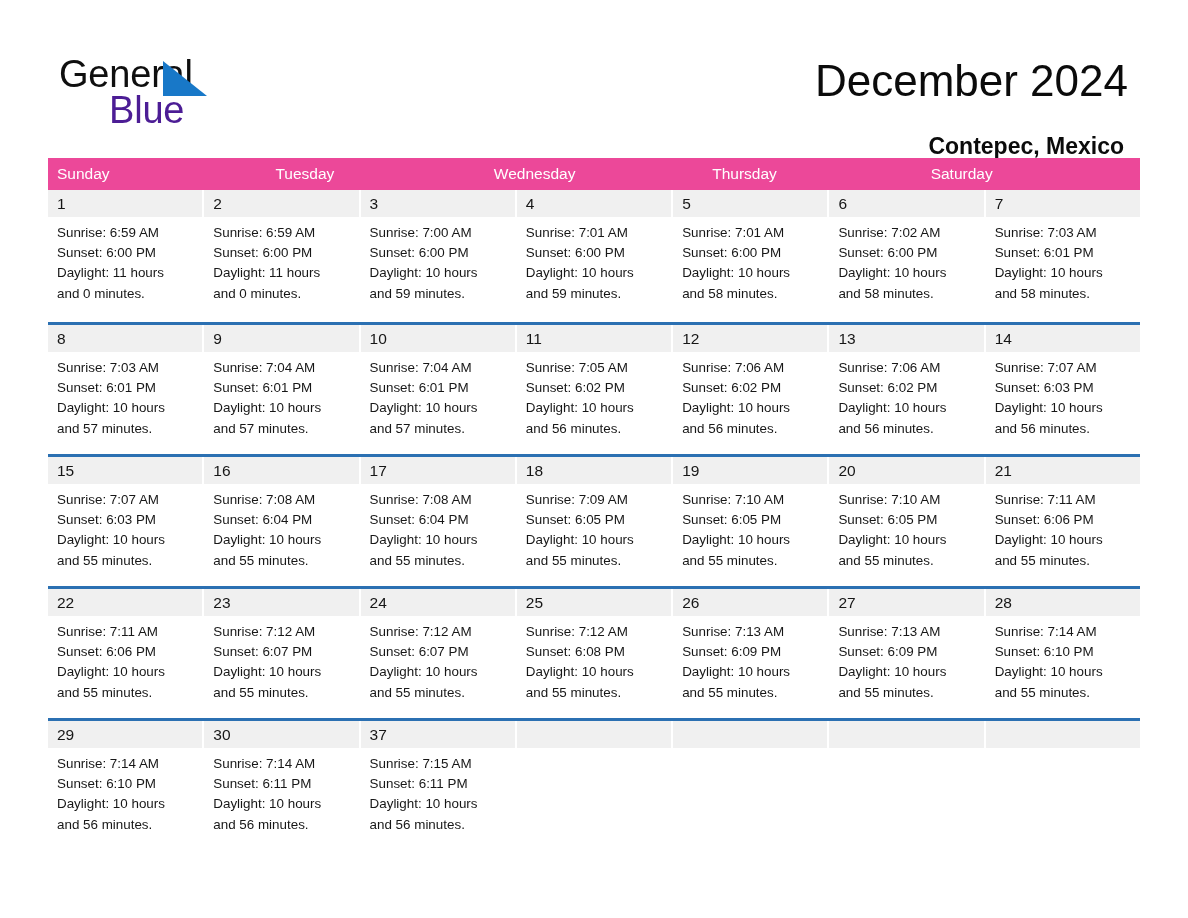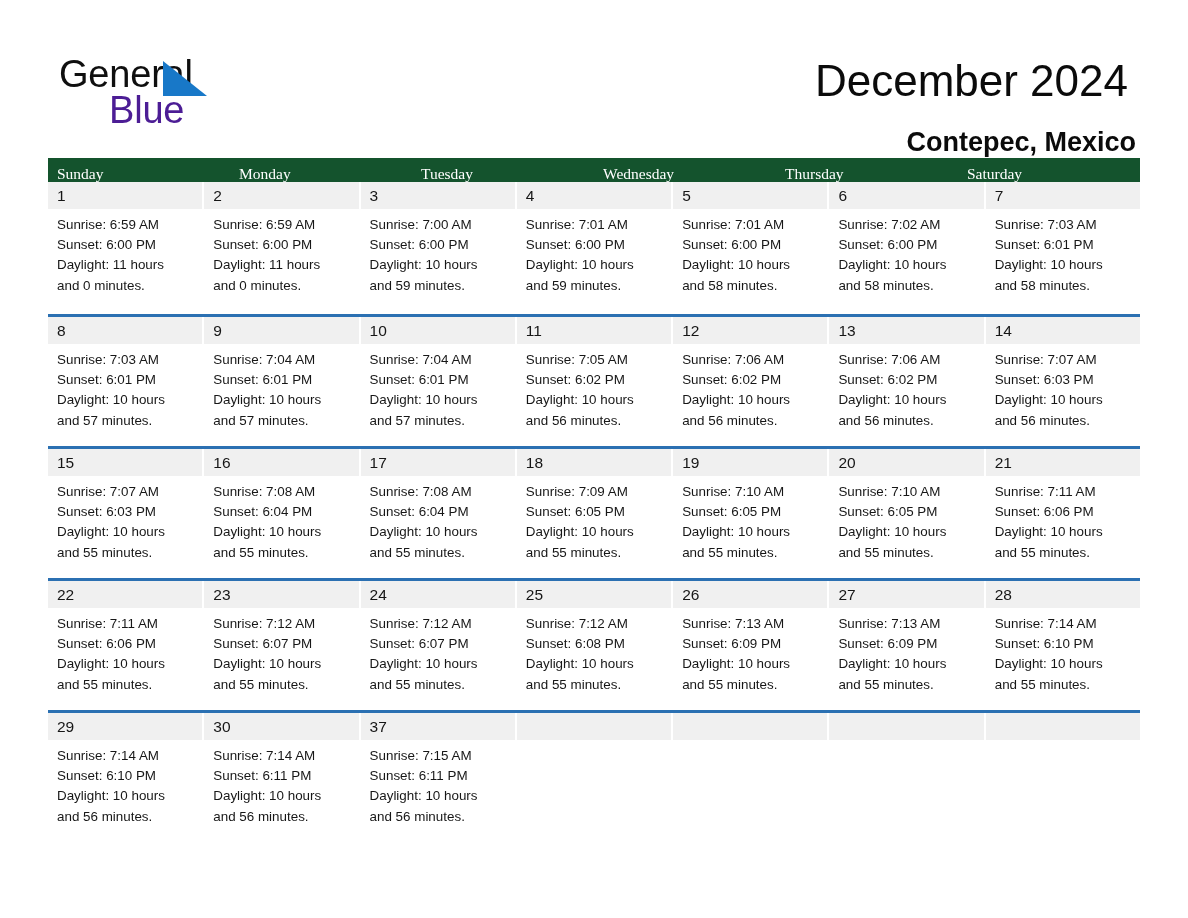--- a/index.html
+++ b/index.html
@@ -74,42 +74,41 @@
   }
   .cal-title {
     font-size: 44px;
     line-height: 58px;
     color: #0b0b0b;
     white-space: nowrap;
     font-weight: normal;
     margin: 12px;
   }
   .cal-subtitle {
-    font-size: 27px;
+    font-size: 23px;
     line-height: 32px;
     color: #0b0b0b;
     white-space: nowrap;
-    margin: 4px;
+    margin: 16px;
     padding-top: 4px;
   }
 
   
   .calendar {
     position: absolute;
     left: 48px;
     top: 158px;
     width: 1092px;
   }
 
   .weekday-row {
     display: flex;
     width: 100%;
-    background: #14532d;
-    height: 24px;
-    font-family: Liberation Serif, serif;
+    background: #ec4899;
+    height: 32px;
   }
   .weekday {
     flex: 1 1 0;
     min-width: 0;
     color: #ffffff;
     font-size: 15.5px;
     line-height: 32px;
     padding-left: 9px;
     box-sizing: border-box;
     white-space: nowrap;
@@ -187,21 +186,20 @@
       <h1 class="cal-title">December 2024</h1>
       <h2 class="cal-subtitle">Contepec, Mexico</h2>
     </div>
 
   </div>
 
   <div class="calendar">
 
     <div class="weekday-row">
       <div class="weekday">Sunday</div>
-      <div class="weekday">Monday</div>
       <div class="weekday">Tuesday</div>
       <div class="weekday">Wednesday</div>
       <div class="weekday">Thursday</div>
       <div class="weekday">Saturday</div>
     </div>
 
     <div class="week first">
       <div class="daycell">
         <div class="daynum-band"><span class="daynum">1</span></div>
         <div class="dayinfo">

